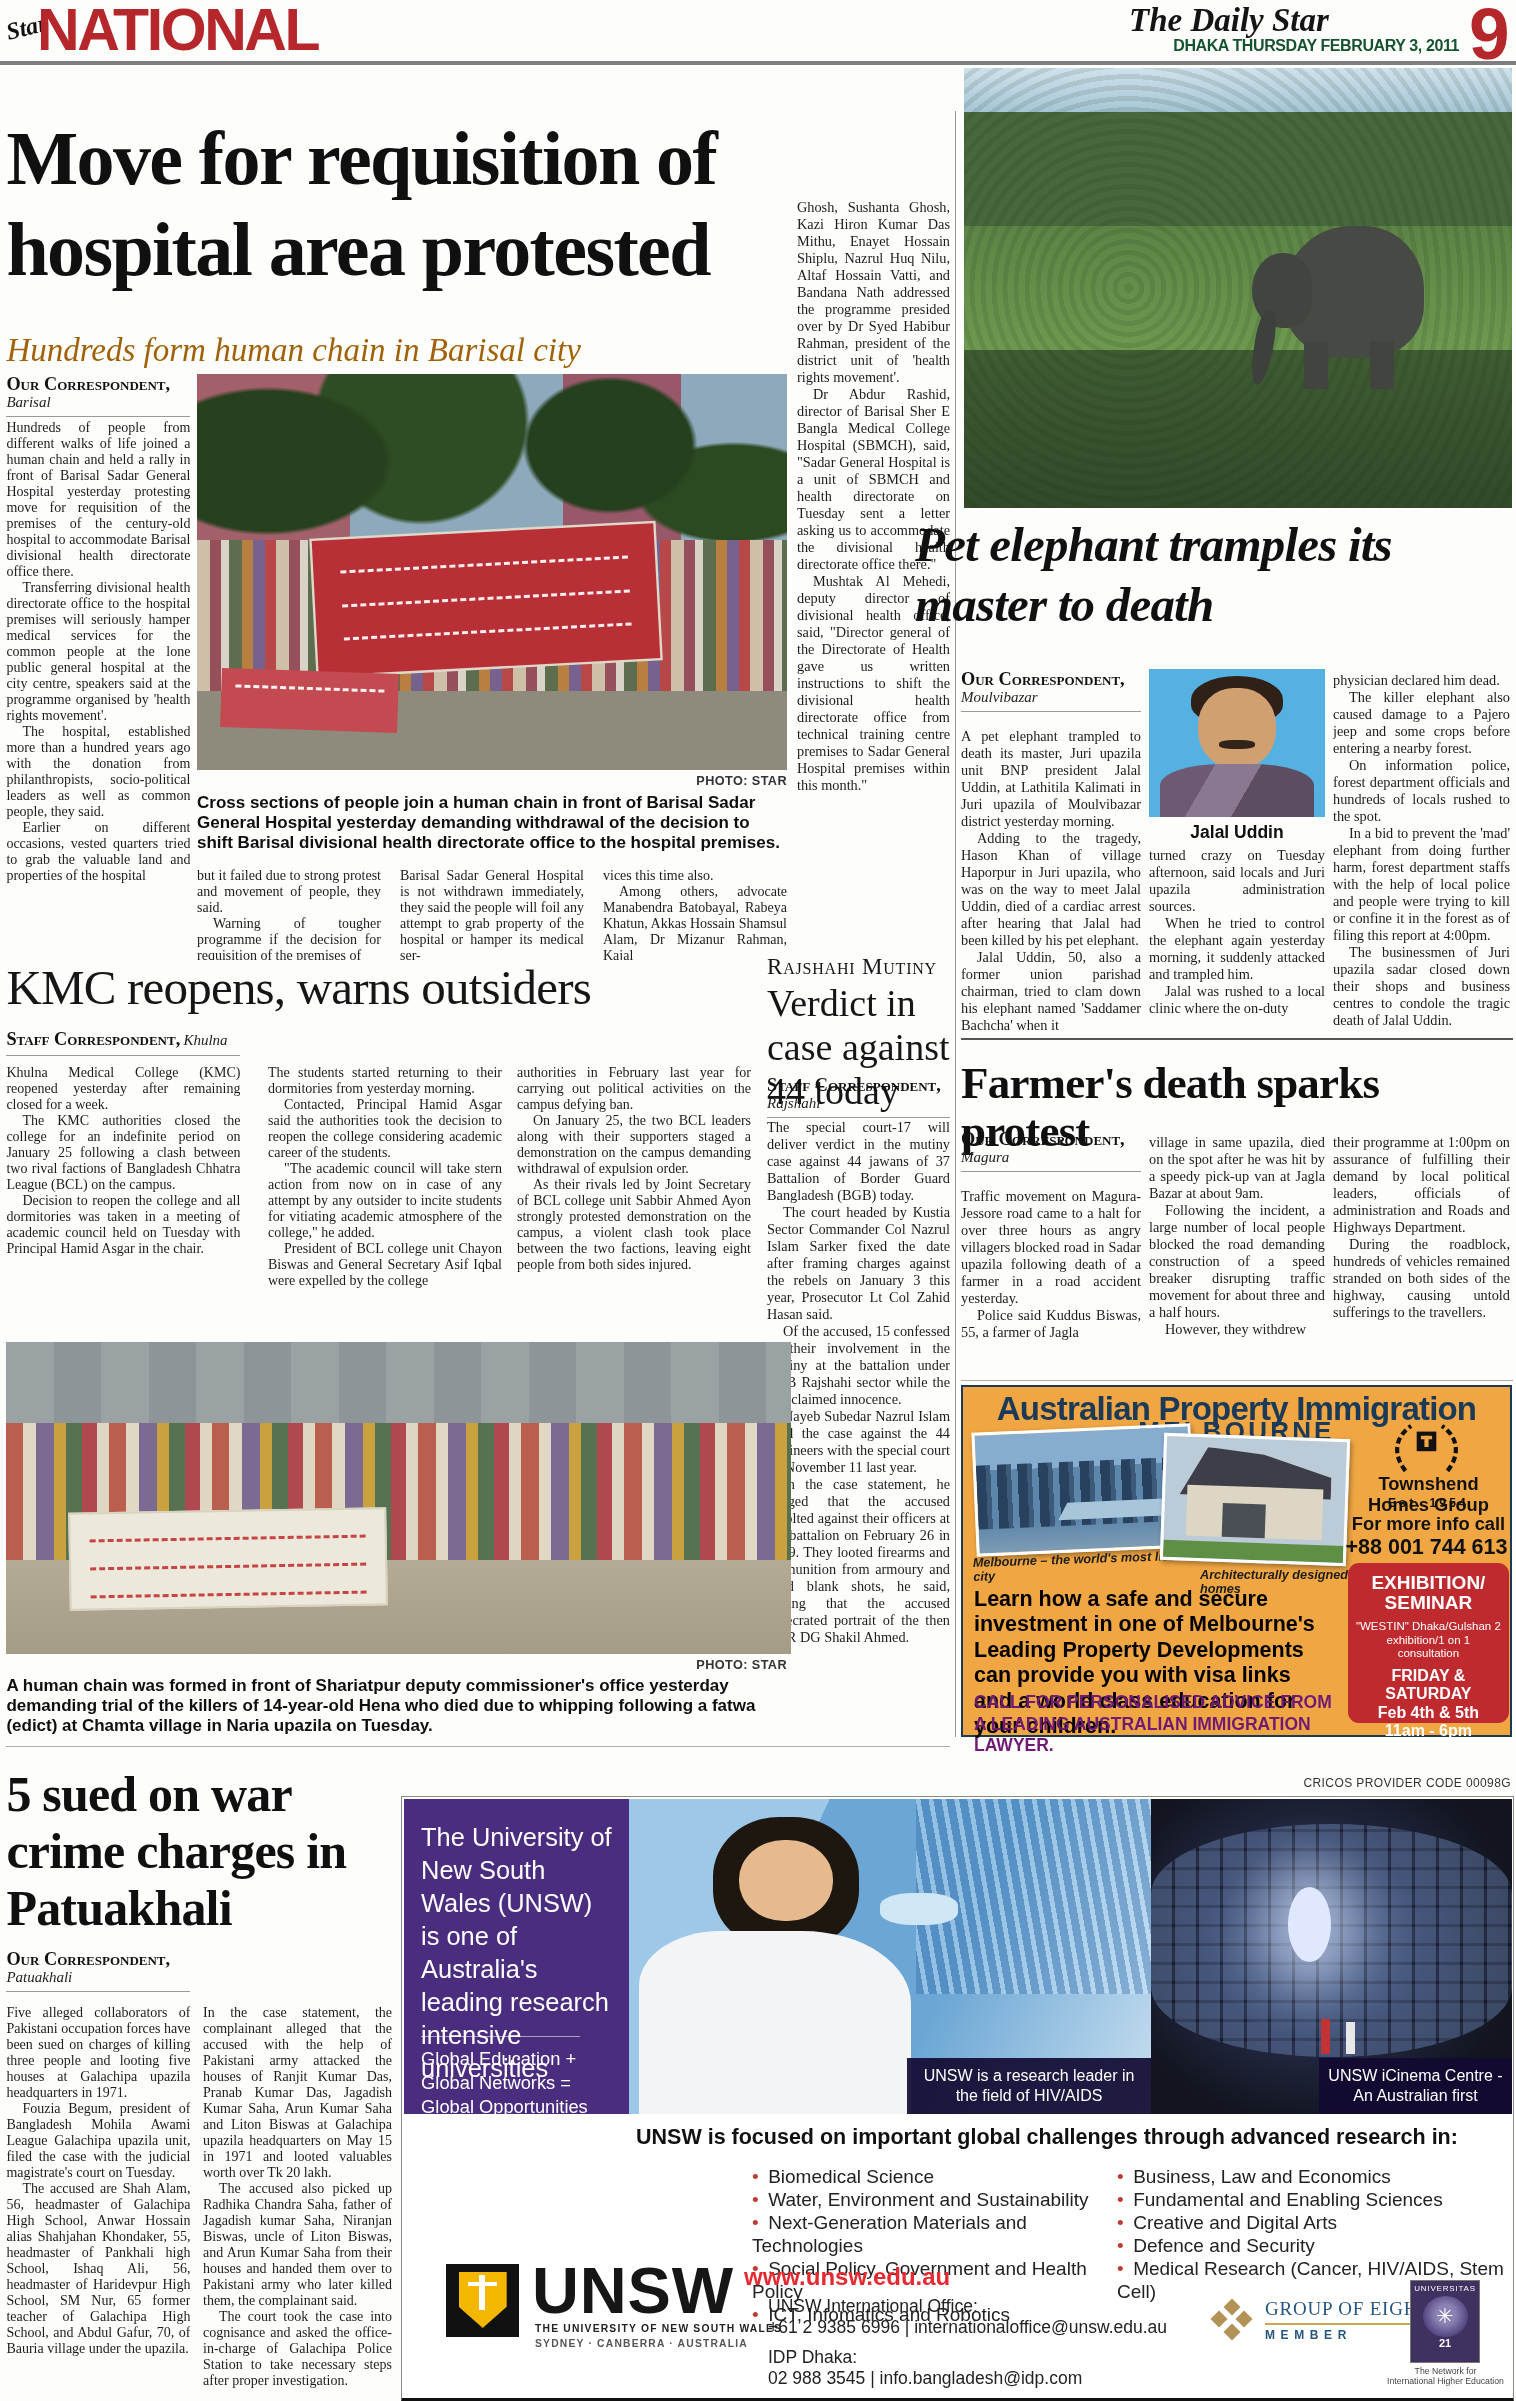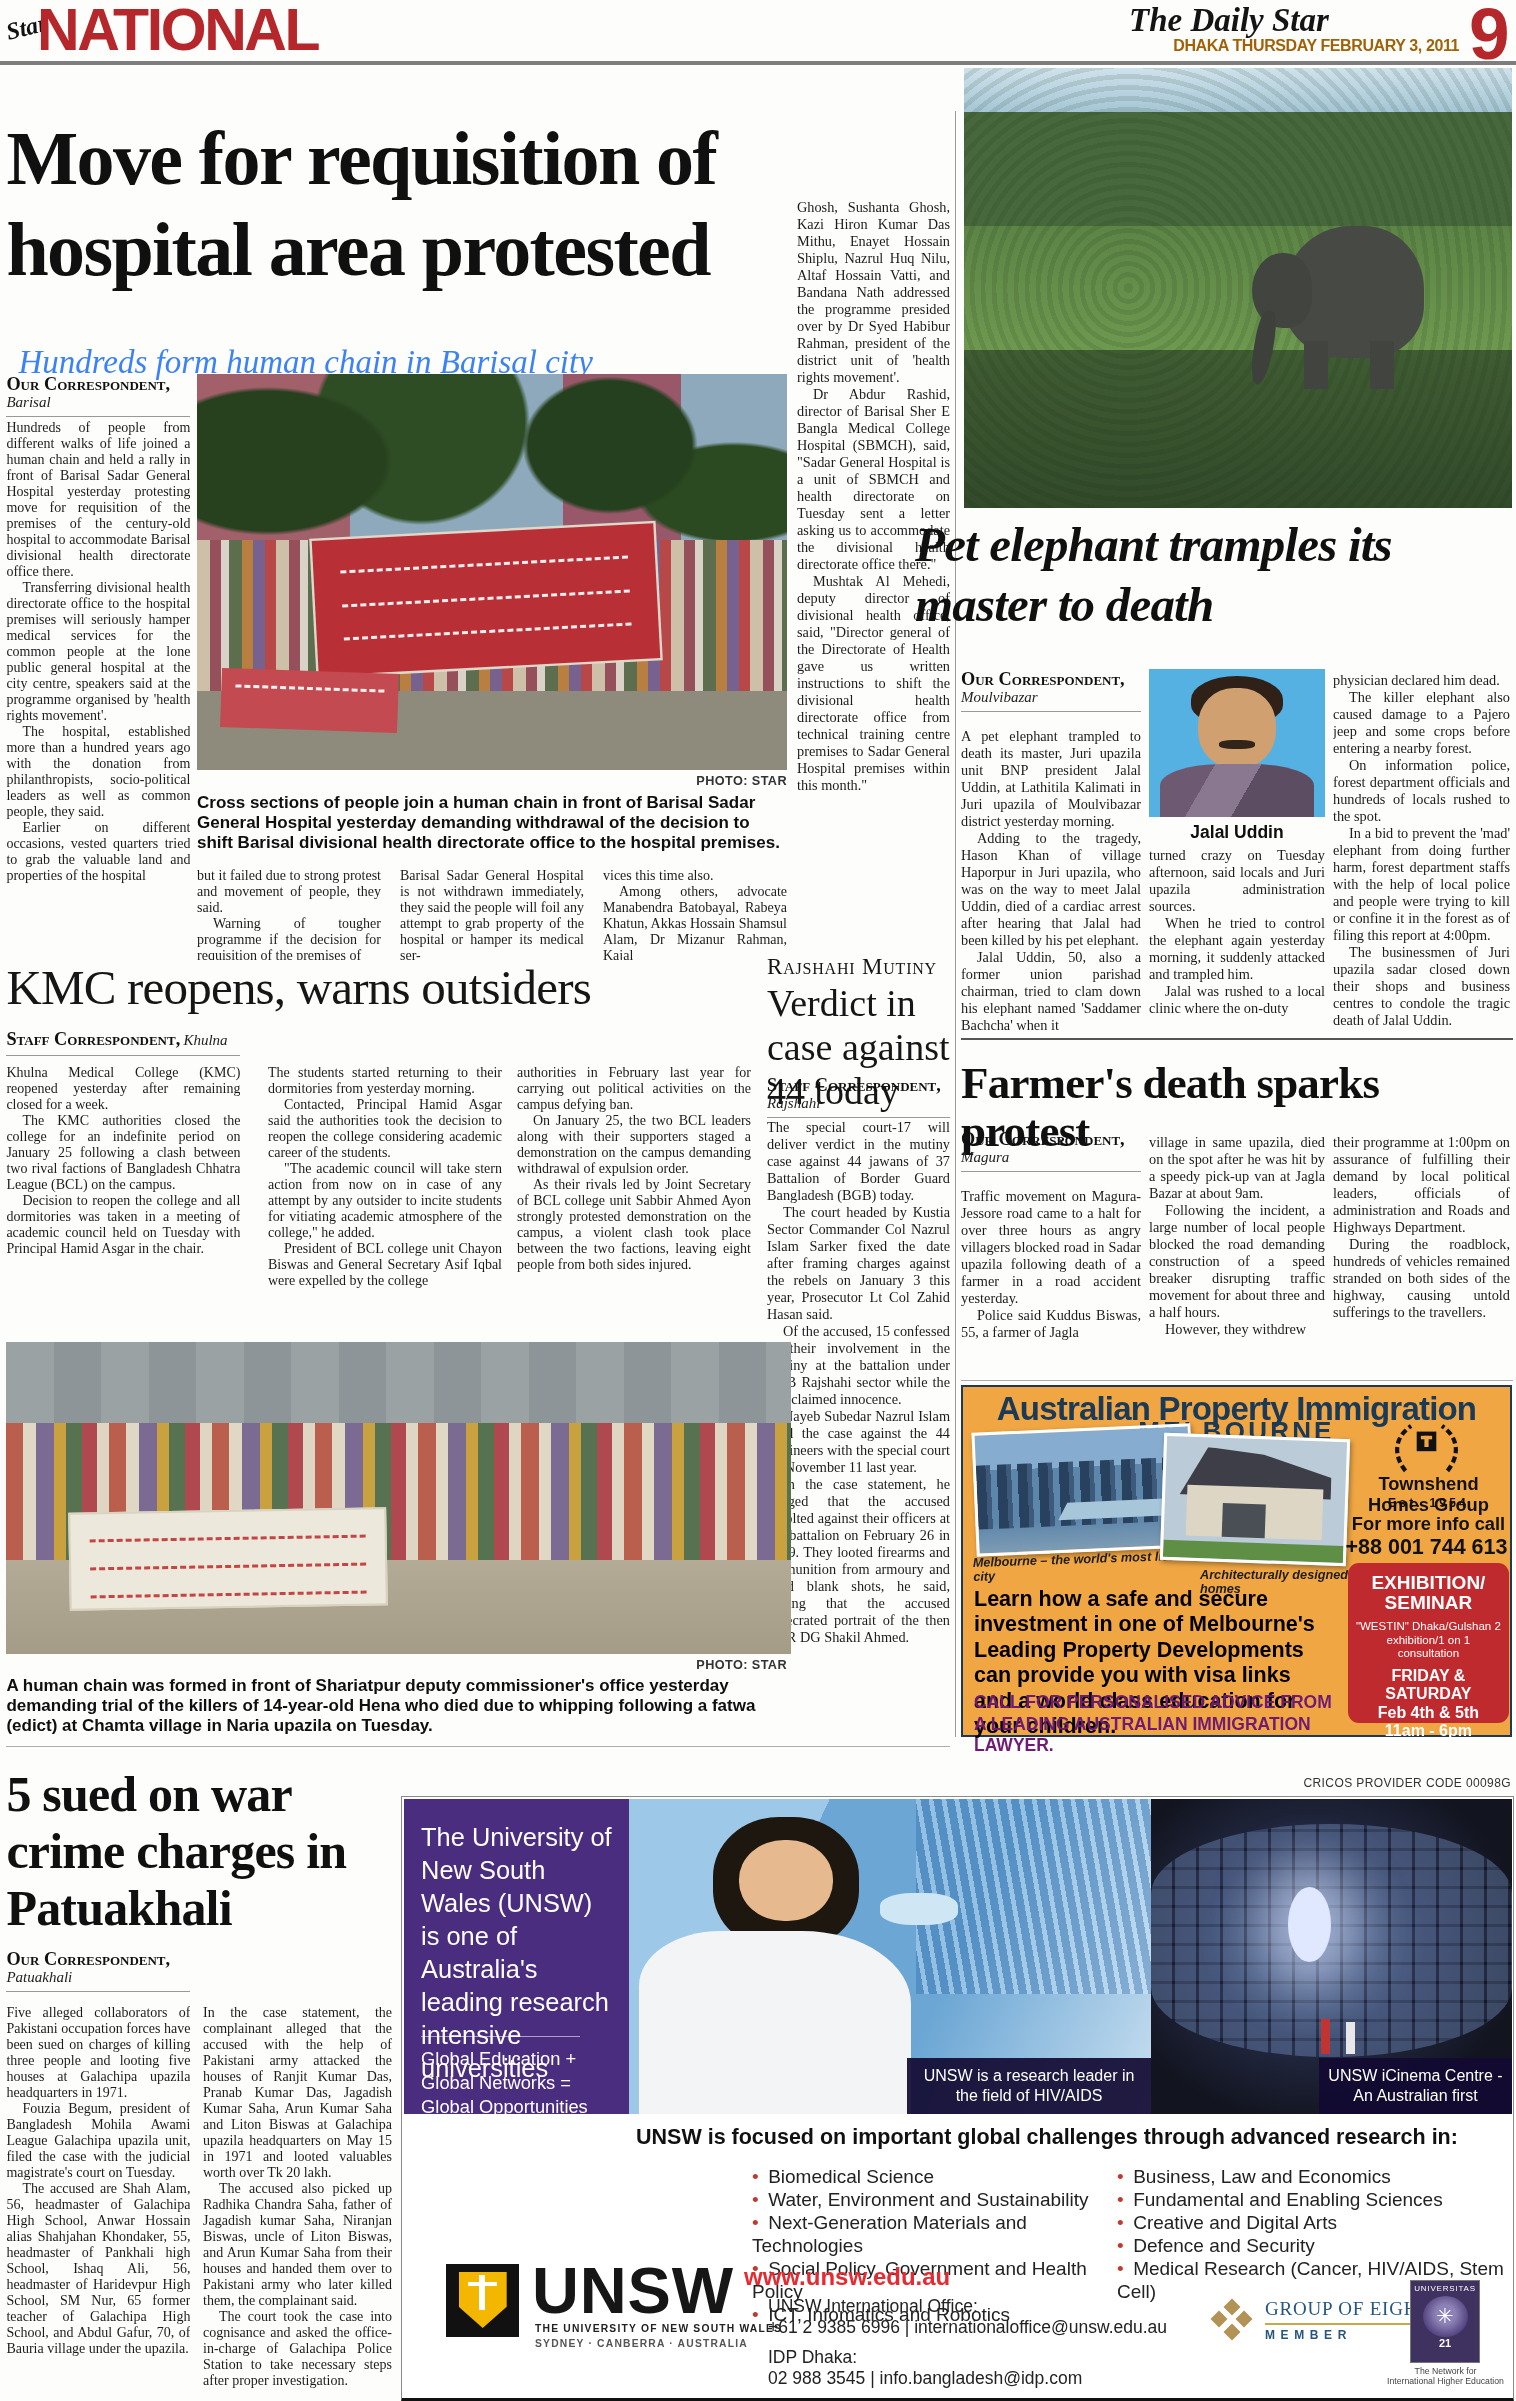--- a/index.html
+++ b/index.html
@@ -3,28 +3,28 @@
 <meta charset="utf-8">
 <style>
   html,body{margin:0;padding:0;background:#e9e9e9;}
   #page{position:relative;width:1517px;height:2401px;background:#fdfdfc;overflow:hidden;
         font-family:"Liberation Serif",serif;color:#1b1b1b;}
   .abs{position:absolute;}
   
   .star-script{font:italic bold 24px "Liberation Serif",serif;transform:rotate(-14deg);color:#111;}
   .national{font:bold 59px/57px "Liberation Sans",sans-serif;letter-spacing:-2.4px;color:#b5272b;}
   .masthead{font:bold italic 33px/35px "Liberation Serif",serif;color:#141414;text-align:left;}
-  .dateline{font:bold 16px/17.5px "Liberation Sans",sans-serif;color:#a16207;text-align:right;letter-spacing:-0.4px;}
+  .dateline{font:bold 16px/17.5px "Liberation Sans",sans-serif;color:#14532d;text-align:right;letter-spacing:-0.4px;}
   .pagenum{font:bold 73px/64px "Liberation Sans",sans-serif;color:#b5272b;}
   .hrule{background:#7e7e7e;height:4px;}
   .vrule{background:#8a8a8a;width:1.6px;}
   .thinrule{background:#adadad;height:0.8px;}
   
   .hl-xl{font:bold 76px/91px "Liberation Serif",serif;letter-spacing:-1.6px;color:#101010;margin:0;}
-  .subhead{font:italic 33px/37px "Liberation Serif",serif;color:#3b82f6;margin:12px;}
+  .subhead{font:italic 33px/37px "Liberation Serif",serif;color:#a16207;margin:0;}
   .hl-eleph{font:bold italic 49px/60px "Liberation Serif",serif;color:#101010;margin:0;letter-spacing:-0.8px;}
   .hl-kmc{font:400 49px/51px "Liberation Serif",serif;color:#161616;margin:0;letter-spacing:-0.8px;}
   .hl-verdict{font:400 38px/44px "Liberation Serif",serif;color:#161616;margin:0;}
   .hl-farmer{font:bold 45px/48px "Liberation Serif",serif;color:#101010;margin:0;letter-spacing:-0.8px;}
   .hl-war{font:bold 50px/57px "Liberation Serif",serif;color:#101010;margin:0;letter-spacing:-0.8px;}
   .kicker{font:400 23px/25.4px "Liberation Serif",serif;font-variant:small-caps;letter-spacing:0.8px;color:#161616;}
   
   .byline .who{font-weight:bold;font-variant:small-caps;font-size:18.3px;line-height:20px;color:#111;}
   .byline .where{font-style:italic;font-size:15px;line-height:16.7px;color:#222;}
   .byline .brule{border-top:1.6px solid #999;margin-top:5.6px;}

